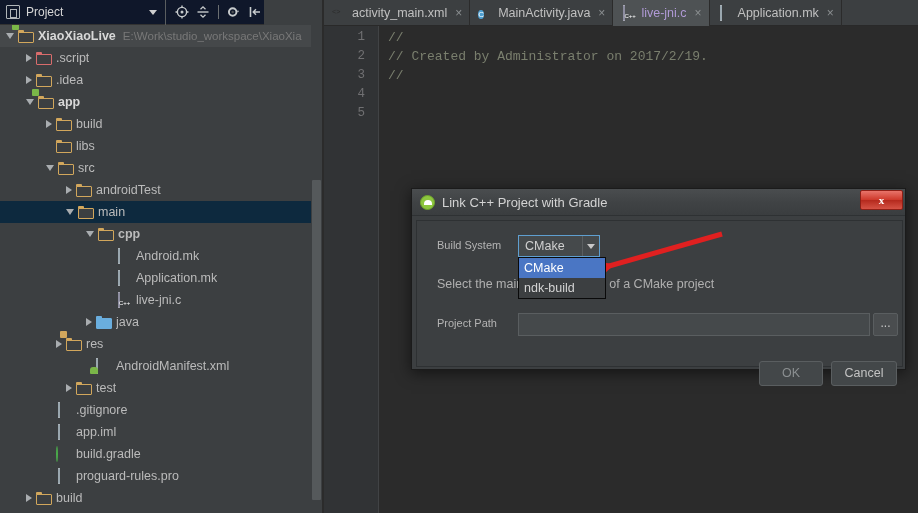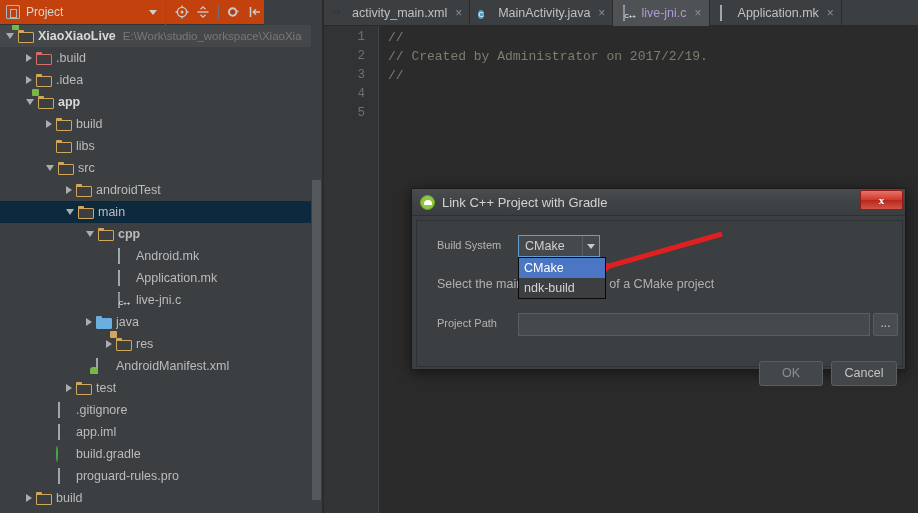--- a/index.html
+++ b/index.html
@@ -14,21 +14,21 @@
   }
   #root { position: relative; width: 918px; height: 513px; }
 
   
   #project-panel {
     position: absolute; left: 0; top: 0; width: 324px; height: 513px;
     background: #3c3f41;
   }
   #project-header {
     position: absolute; left: 0; top: 0; width: 264px; height: 25px;
-    background: #c2410c;
+    background: #0f172a;
     border-bottom: 1px solid #323232;
     display: flex; align-items: center;
   }
   .proj-combo {
     display: flex; align-items: center;
     width: 214px; height: 25px; padding-left: 6px;
     border-right: 1px solid #5a5e60;
   }
   .proj-icon {
     width: 14px; height: 14px; margin-right: 6px;
@@ -341,21 +341,21 @@
     <div id="tree">
         <div class="row root" style="padding-left: 6px;">
           <span class="twisty open"></span>
           <span class="ico"><span class="folder badge"><span class="badge-dot"></span></span></span>
           <span class="lbl bold">XiaoXiaoLive</span>
           <span class="path">E:\Work\studio_workspace\XiaoXia</span>
         </div>
         <div class="row" style="padding-left: 26px;">
           <span class="twisty closed"></span>
           <span class="ico"><span class="folder red"></span></span>
-          <span class="lbl">.build</span>
+          <span class="lbl">.script</span>
         </div>
         <div class="row" style="padding-left: 26px;">
           <span class="twisty closed"></span>
           <span class="ico"><span class="folder"></span></span>
           <span class="lbl">.idea</span>
         </div>
         <div class="row" style="padding-left: 26px;">
           <span class="twisty open"></span>
           <span class="ico"><span class="folder badge"><span class="badge-dot"></span></span></span>
           <span class="lbl bold">app</span>
@@ -403,21 +403,21 @@
         <div class="row" style="padding-left: 106px;">
           <span class="twisty none"></span>
           <span class="ico"><span class="fileico c"><span class="tagtext">C++</span></span></span>
           <span class="lbl">live-jni.c</span>
         </div>
         <div class="row" style="padding-left: 86px;">
           <span class="twisty closed"></span>
           <span class="ico"><span class="folder blue"></span></span>
           <span class="lbl">java</span>
         </div>
-        <div class="row" style="padding-left: 106px;">
+        <div class="row" style="padding-left: 56px;">
           <span class="twisty closed"></span>
           <span class="ico"><span class="folder badge"><span class="badge-dot res"></span></span></span>
           <span class="lbl">res</span>
         </div>
         <div class="row" style="padding-left: 86px;">
           <span class="twisty none"></span>
           <span class="ico"><span class="manifestico"><span class="lines" style="left:2px;top:2px;right:2px;height:6px;"></span><span class="droid"></span></span></span>
           <span class="lbl">AndroidManifest.xml</span>
         </div>
         <div class="row" style="padding-left: 66px;">

